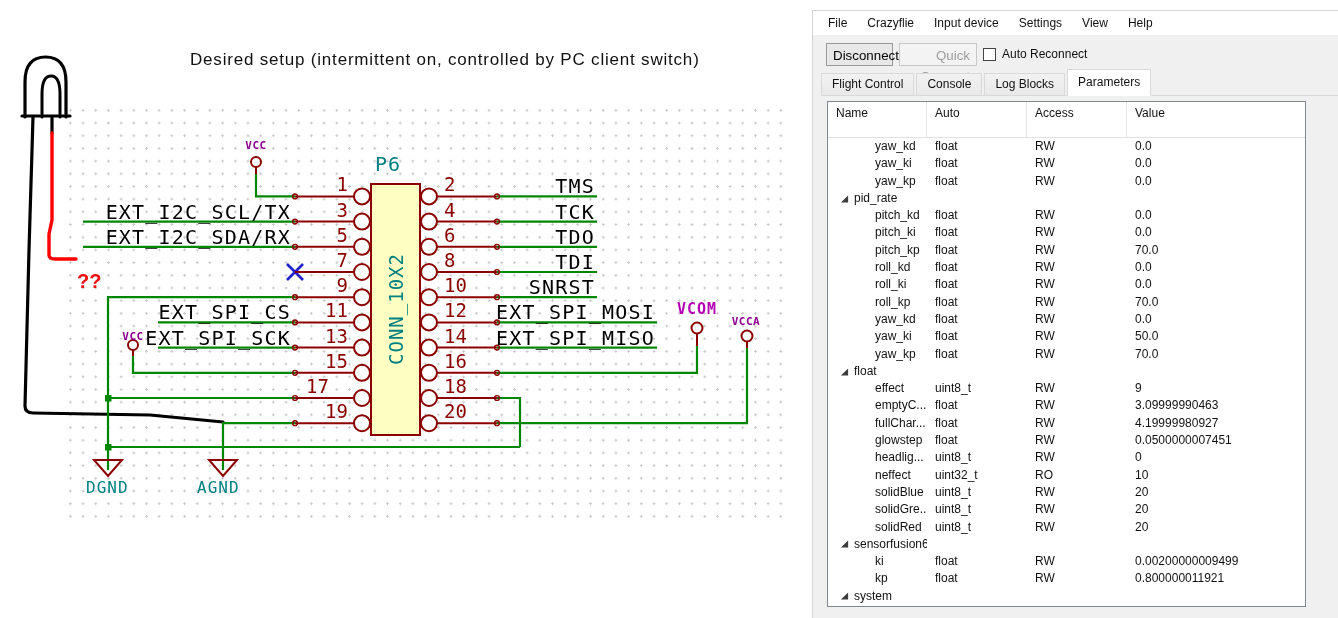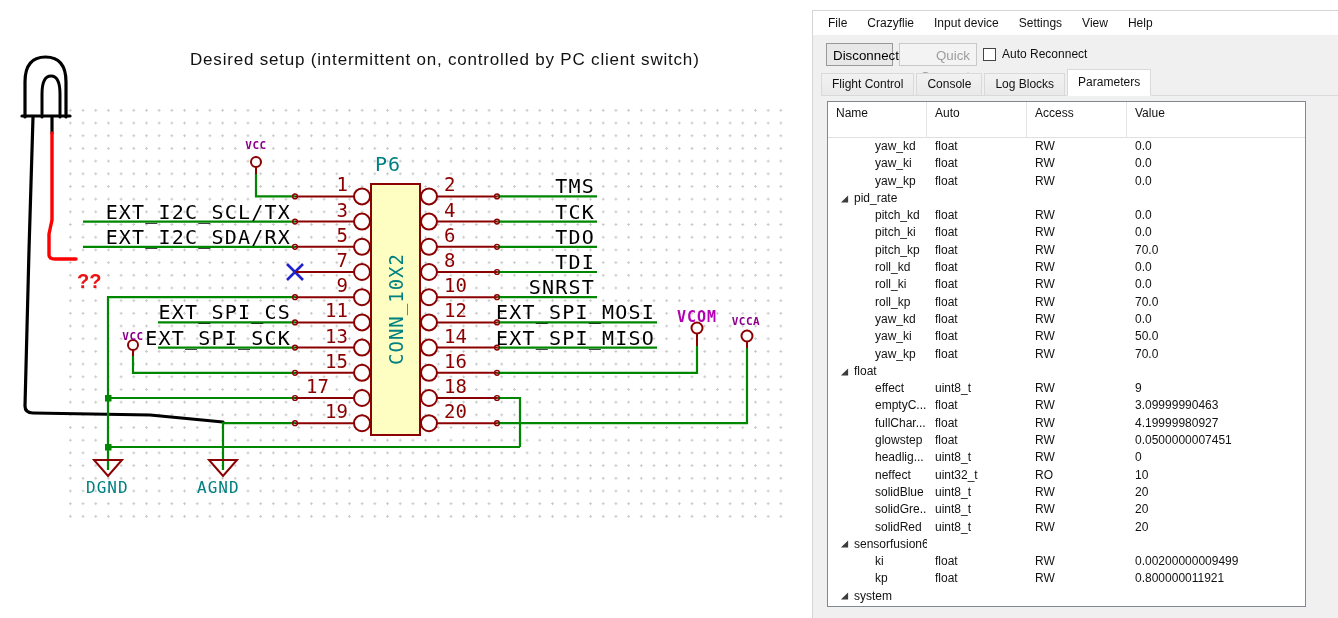--- a/index.html
+++ b/index.html
@@ -16,21 +16,21 @@
   #dotgrid{position:absolute;left:64px;top:104px;width:724px;height:422px;
     background-image:radial-gradient(#c9c9c9 1px,transparent 1.2px);
     background-size:12.7px 12.7px;}
   .sch-title{position:absolute;left:190px;top:50px;font-size:17px;letter-spacing:.8px;color:#111;white-space:nowrap;}
   .sch-text{position:absolute;white-space:nowrap;font-family:"DejaVu Sans Mono",monospace;}
   .net-label{font-size:20px;letter-spacing:1.2px;color:#000;text-align:right;}
   .pin-num{font-size:19px;color:var(--pin);}
   .ref-text{color:var(--teal);font-size:20px;letter-spacing:1px;}
   .val-text{color:var(--teal);font-size:19px;letter-spacing:1px;text-align:center;}
   .pwr-text{color:var(--power);font-size:11px;font-weight:bold;text-align:center;letter-spacing:.5px;}
-  .vcom-text{color:var(--vcom);font-size:15px;font-weight:bold;text-align:center;letter-spacing:1px;margin-top:8px;}
+  .vcom-text{color:var(--vcom);font-size:15px;font-weight:bold;text-align:center;letter-spacing:1px;}
   .gnd-text{color:var(--teal);font-size:16px;letter-spacing:1px;}
   .qq-text{position:absolute;color:var(--red);font-size:20px;font-weight:bold;font-family:"Liberation Sans",sans-serif;}
   .note-text{position:absolute;left:1238px;top:252px;color:#e81414;font-size:20px;font-weight:bold;
     line-height:29px;white-space:pre-line;font-family:"Liberation Sans",sans-serif;}
   svg .w{stroke:var(--wire);stroke-width:2.2;fill:none;}
   svg .p{stroke:var(--pin);stroke-width:2;fill:none;}
   svg .pf{fill:var(--wire);stroke:none;}
   svg .led{stroke:#000;stroke-width:3.2;fill:none;stroke-linejoin:round;stroke-linecap:round;}
   svg .redlead{stroke:#f00;stroke-width:3.4;fill:none;stroke-linejoin:round;stroke-linecap:round;}
   svg .nc{stroke:var(--nc);stroke-width:2.6;fill:none;}

